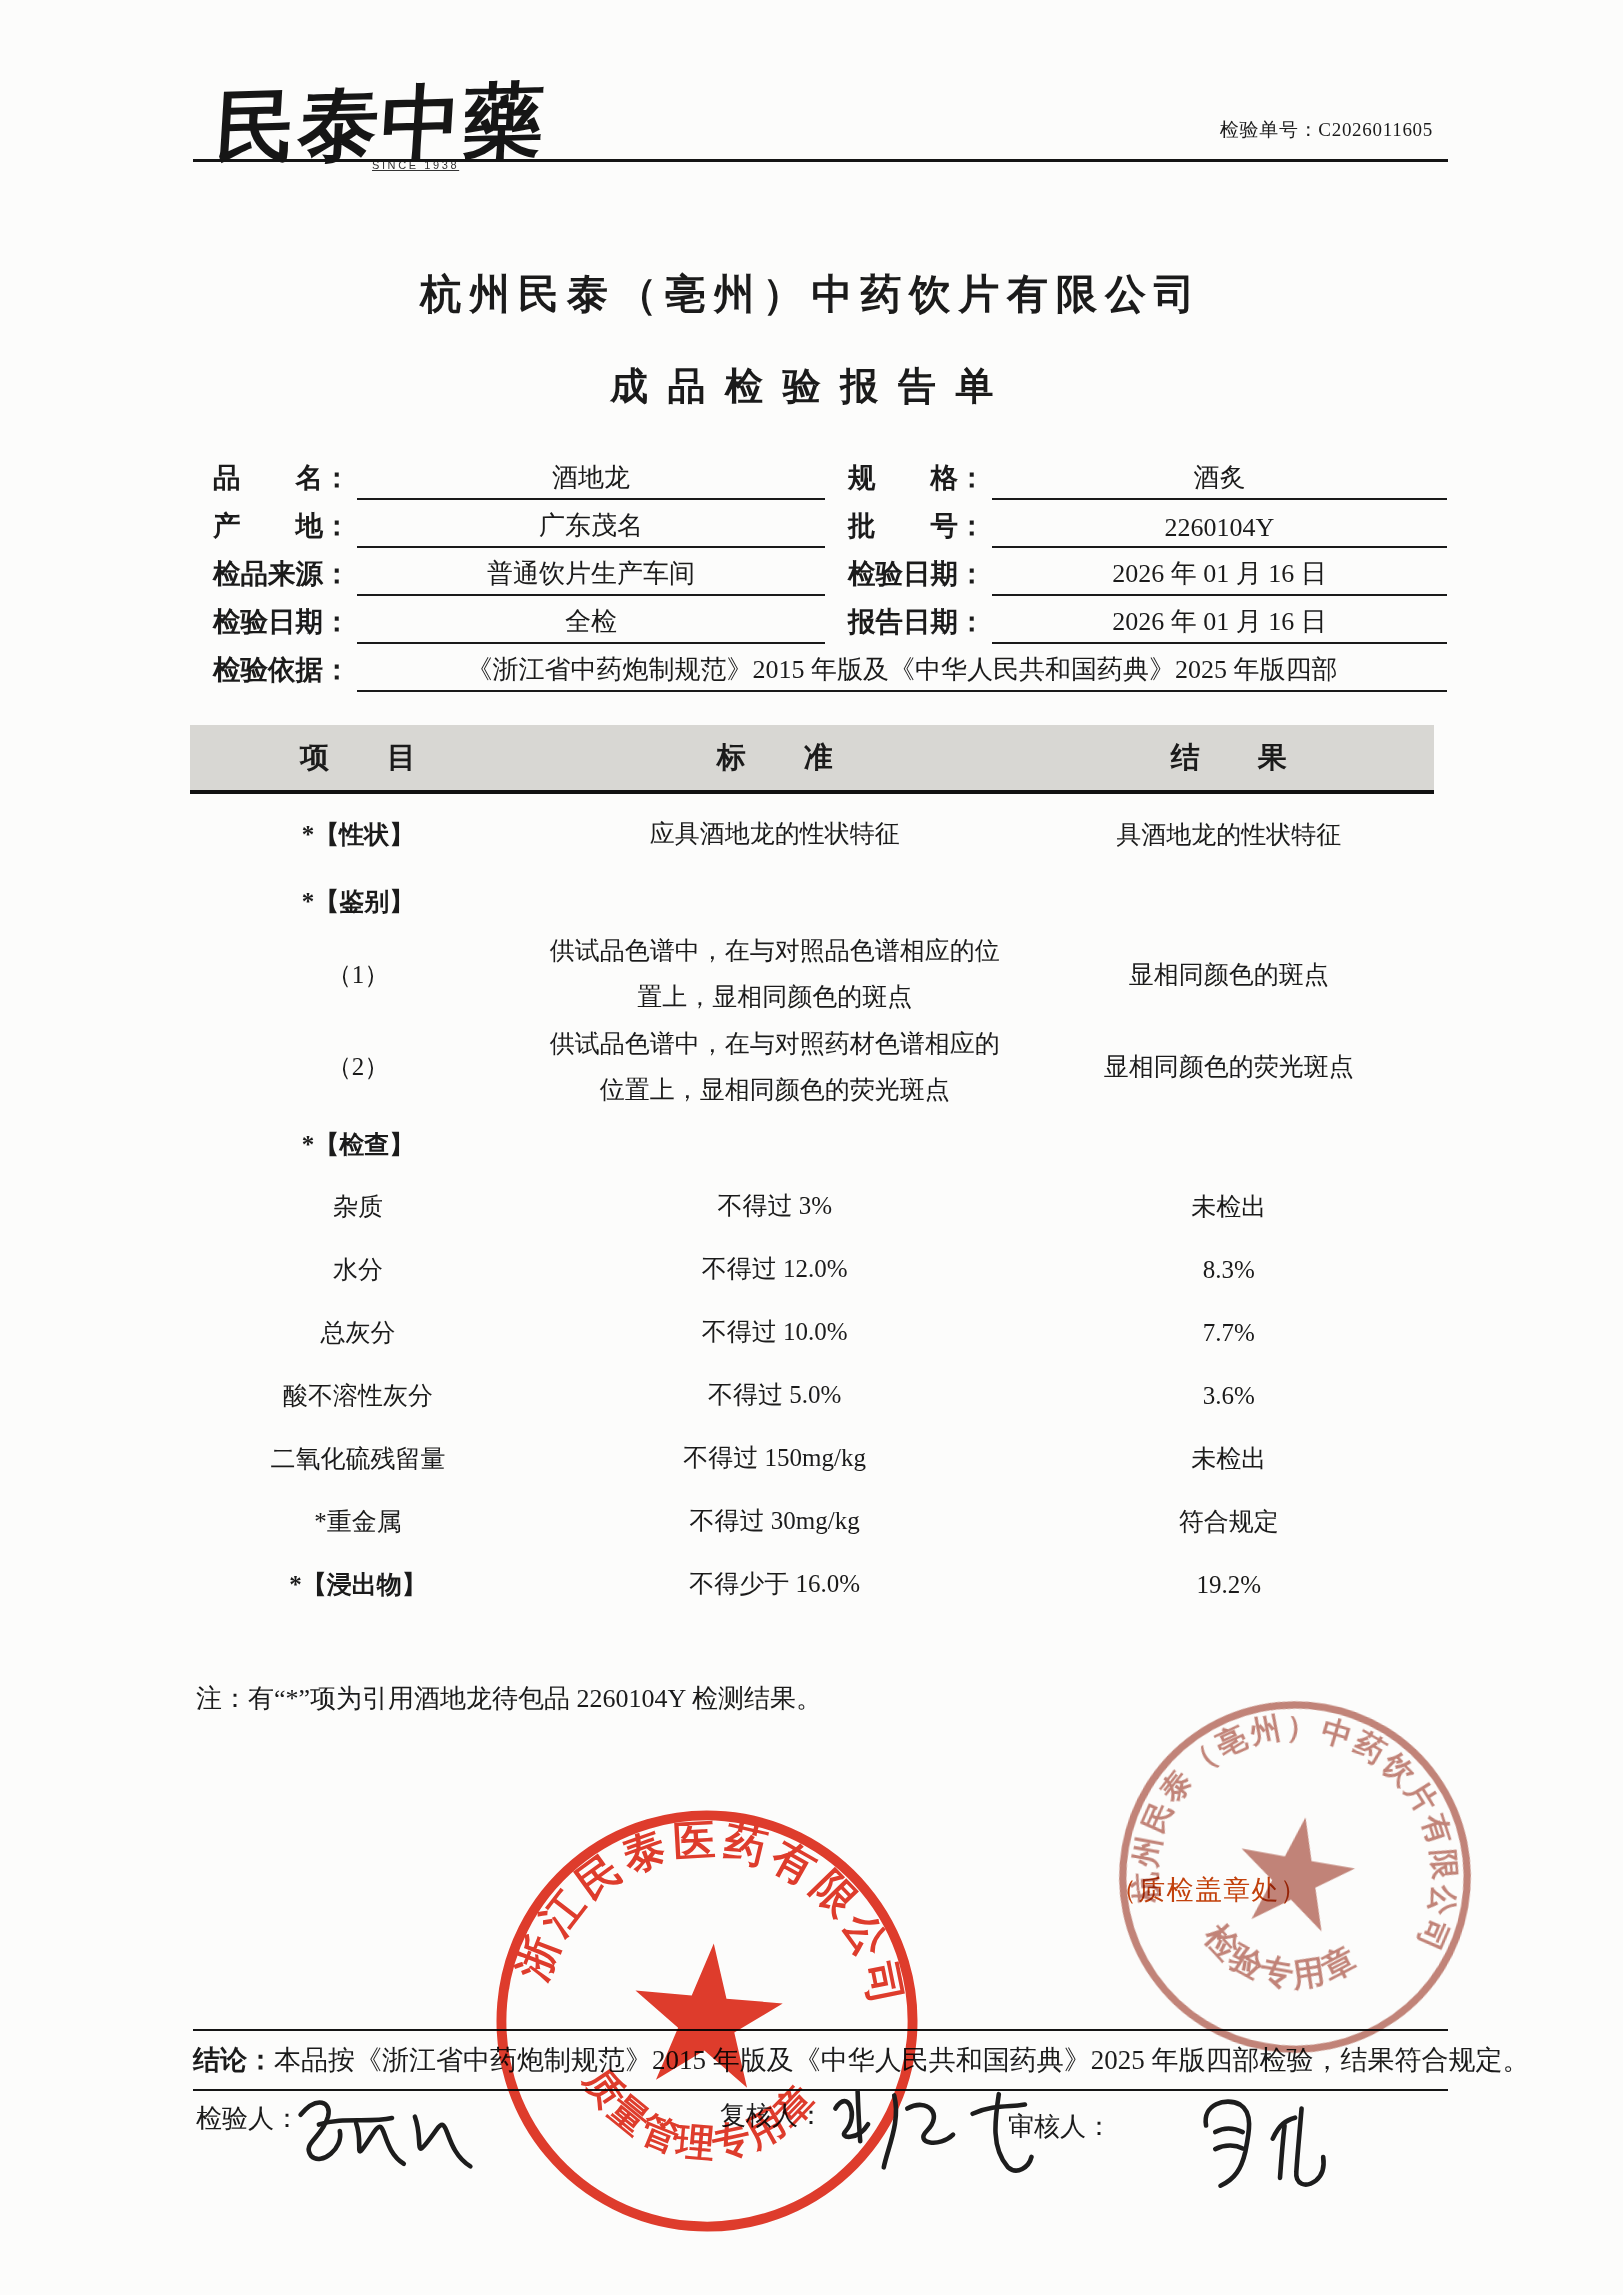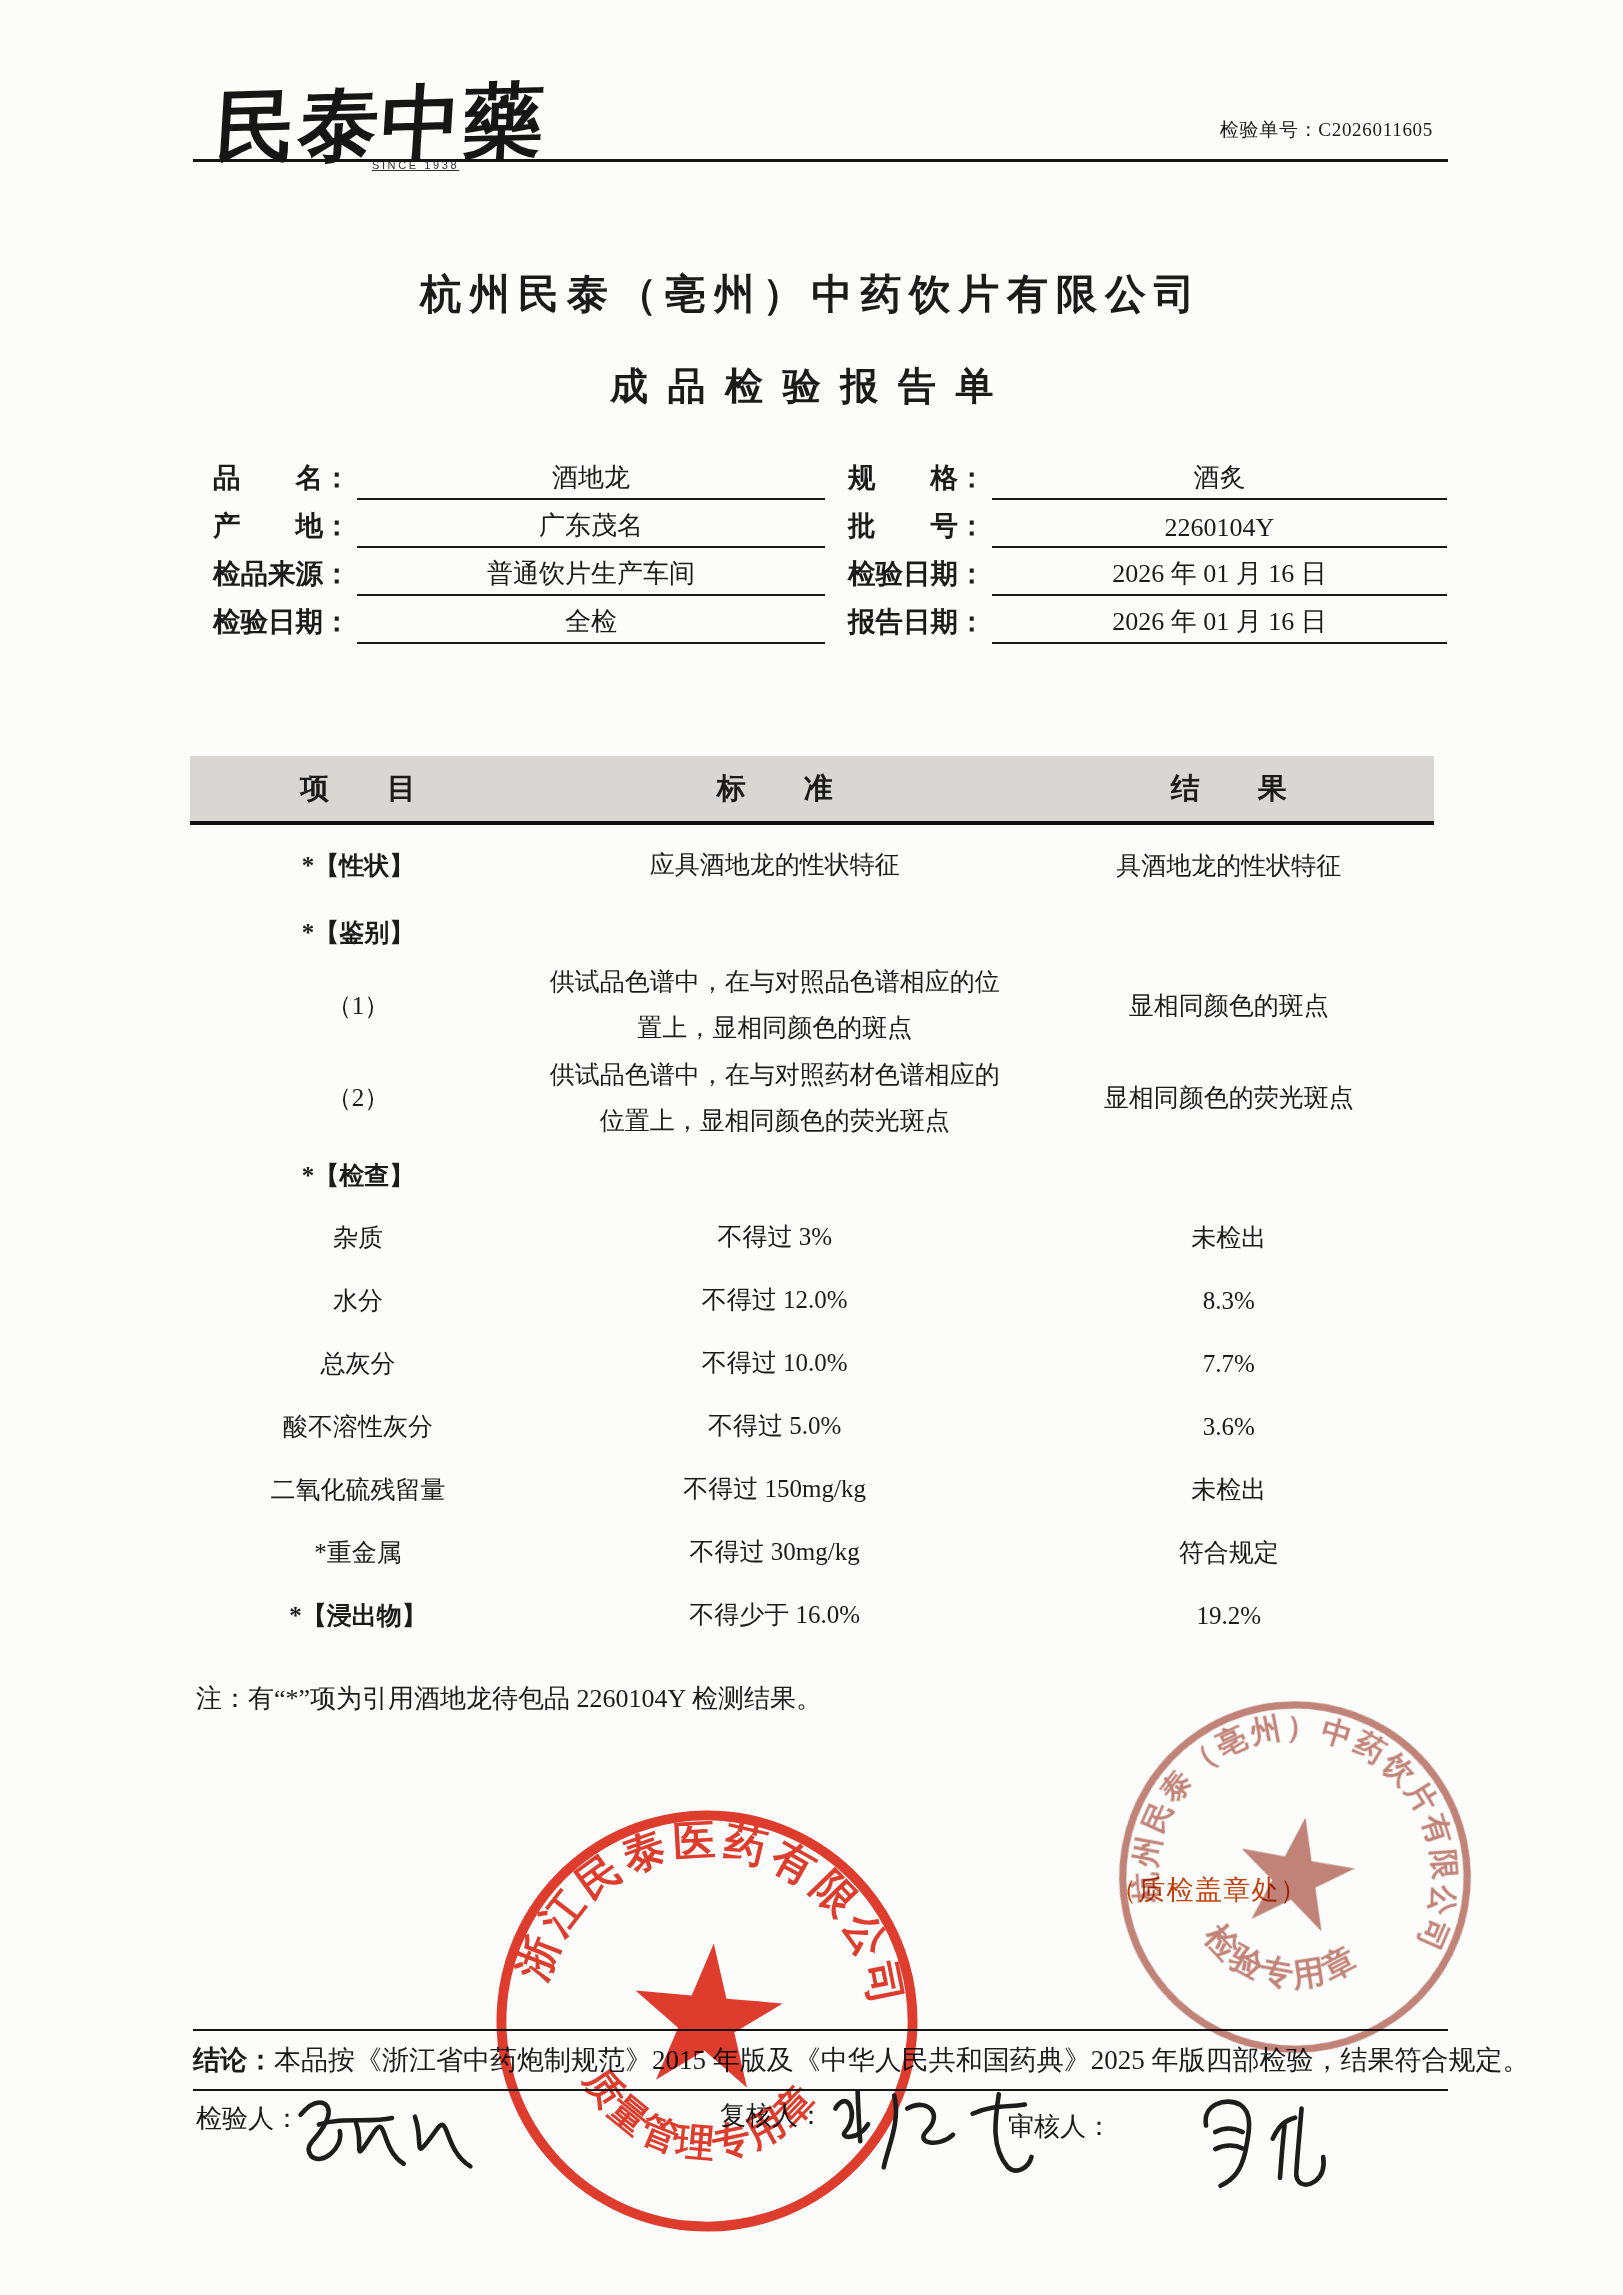--- a/index.html
+++ b/index.html
@@ -23,21 +23,21 @@
     font-size:41px;font-weight:bold;letter-spacing:7.9px;}
   .subtitle{position:absolute;left:0;top:361px;width:100%;text-align:center;
     font-size:38px;font-weight:bold;letter-spacing:19.6px;}
   
   .info{position:absolute;left:196px;top:452px;width:1234px;}
   .irow{display:grid;grid-template-columns:144px 468px 23px 144px 455px;height:48px;align-items:end;margin-left:17px;}
   .irow.basis{grid-template-columns:144px 1090px;}
   .ilabel{font-size:27.5px;font-weight:bold;padding-bottom:3.9px;white-space:nowrap;}
   .ival{font-size:26px;text-align:center;border-bottom:2.6px solid #1a1a1a;padding-bottom:3px;white-space:nowrap;}
   
-  .results{position:absolute;left:190px;top:756px;width:1244px;}
+  .results{position:absolute;left:190px;top:725px;width:1244px;}
   .thead{
     display:grid;grid-template-columns:27% 40% 33%;height:65px;align-items:center;
     background:#d8d7d3;border-bottom:4.6px solid #111;
   }
   .thead .hc{text-align:center;font-size:29px;font-weight:bold;}
   .trow{display:grid;grid-template-columns:27% 40% 33%;align-items:center;}
   .trow .c{text-align:center;font-size:25px;}
   .trow .std{line-height:1.85;}
   .trow .std span{display:inline-block;max-width:458px;}
   .bold-item{font-weight:bold;font-size:26px;}
@@ -108,20 +108,24 @@
       <div class="ilabel">检验日期：</div>
       <div class="ival">2026 年 01 月 16 日</div>
     </div>
     <div class="irow">
       <div class="ilabel">检验日期：</div>
       <div class="ival">全检</div>
       <div></div>
       <div class="ilabel">报告日期：</div>
       <div class="ival">2026 年 01 月 16 日</div>
     </div>
+    <div class="irow basis">
+      <div class="ilabel">检验依据：</div>
+      <div class="ival">《浙江省中药炮制规范》2015 年版及《中华人民共和国药典》2025 年版四部</div>
+    </div>
   </div>
 
   <div class="results">
     <div class="thead">
       <div class="hc">项　　目</div>
       <div class="hc">标　　准</div>
       <div class="hc">结　　果</div>
     </div>
 
     <div class="trow h120">

